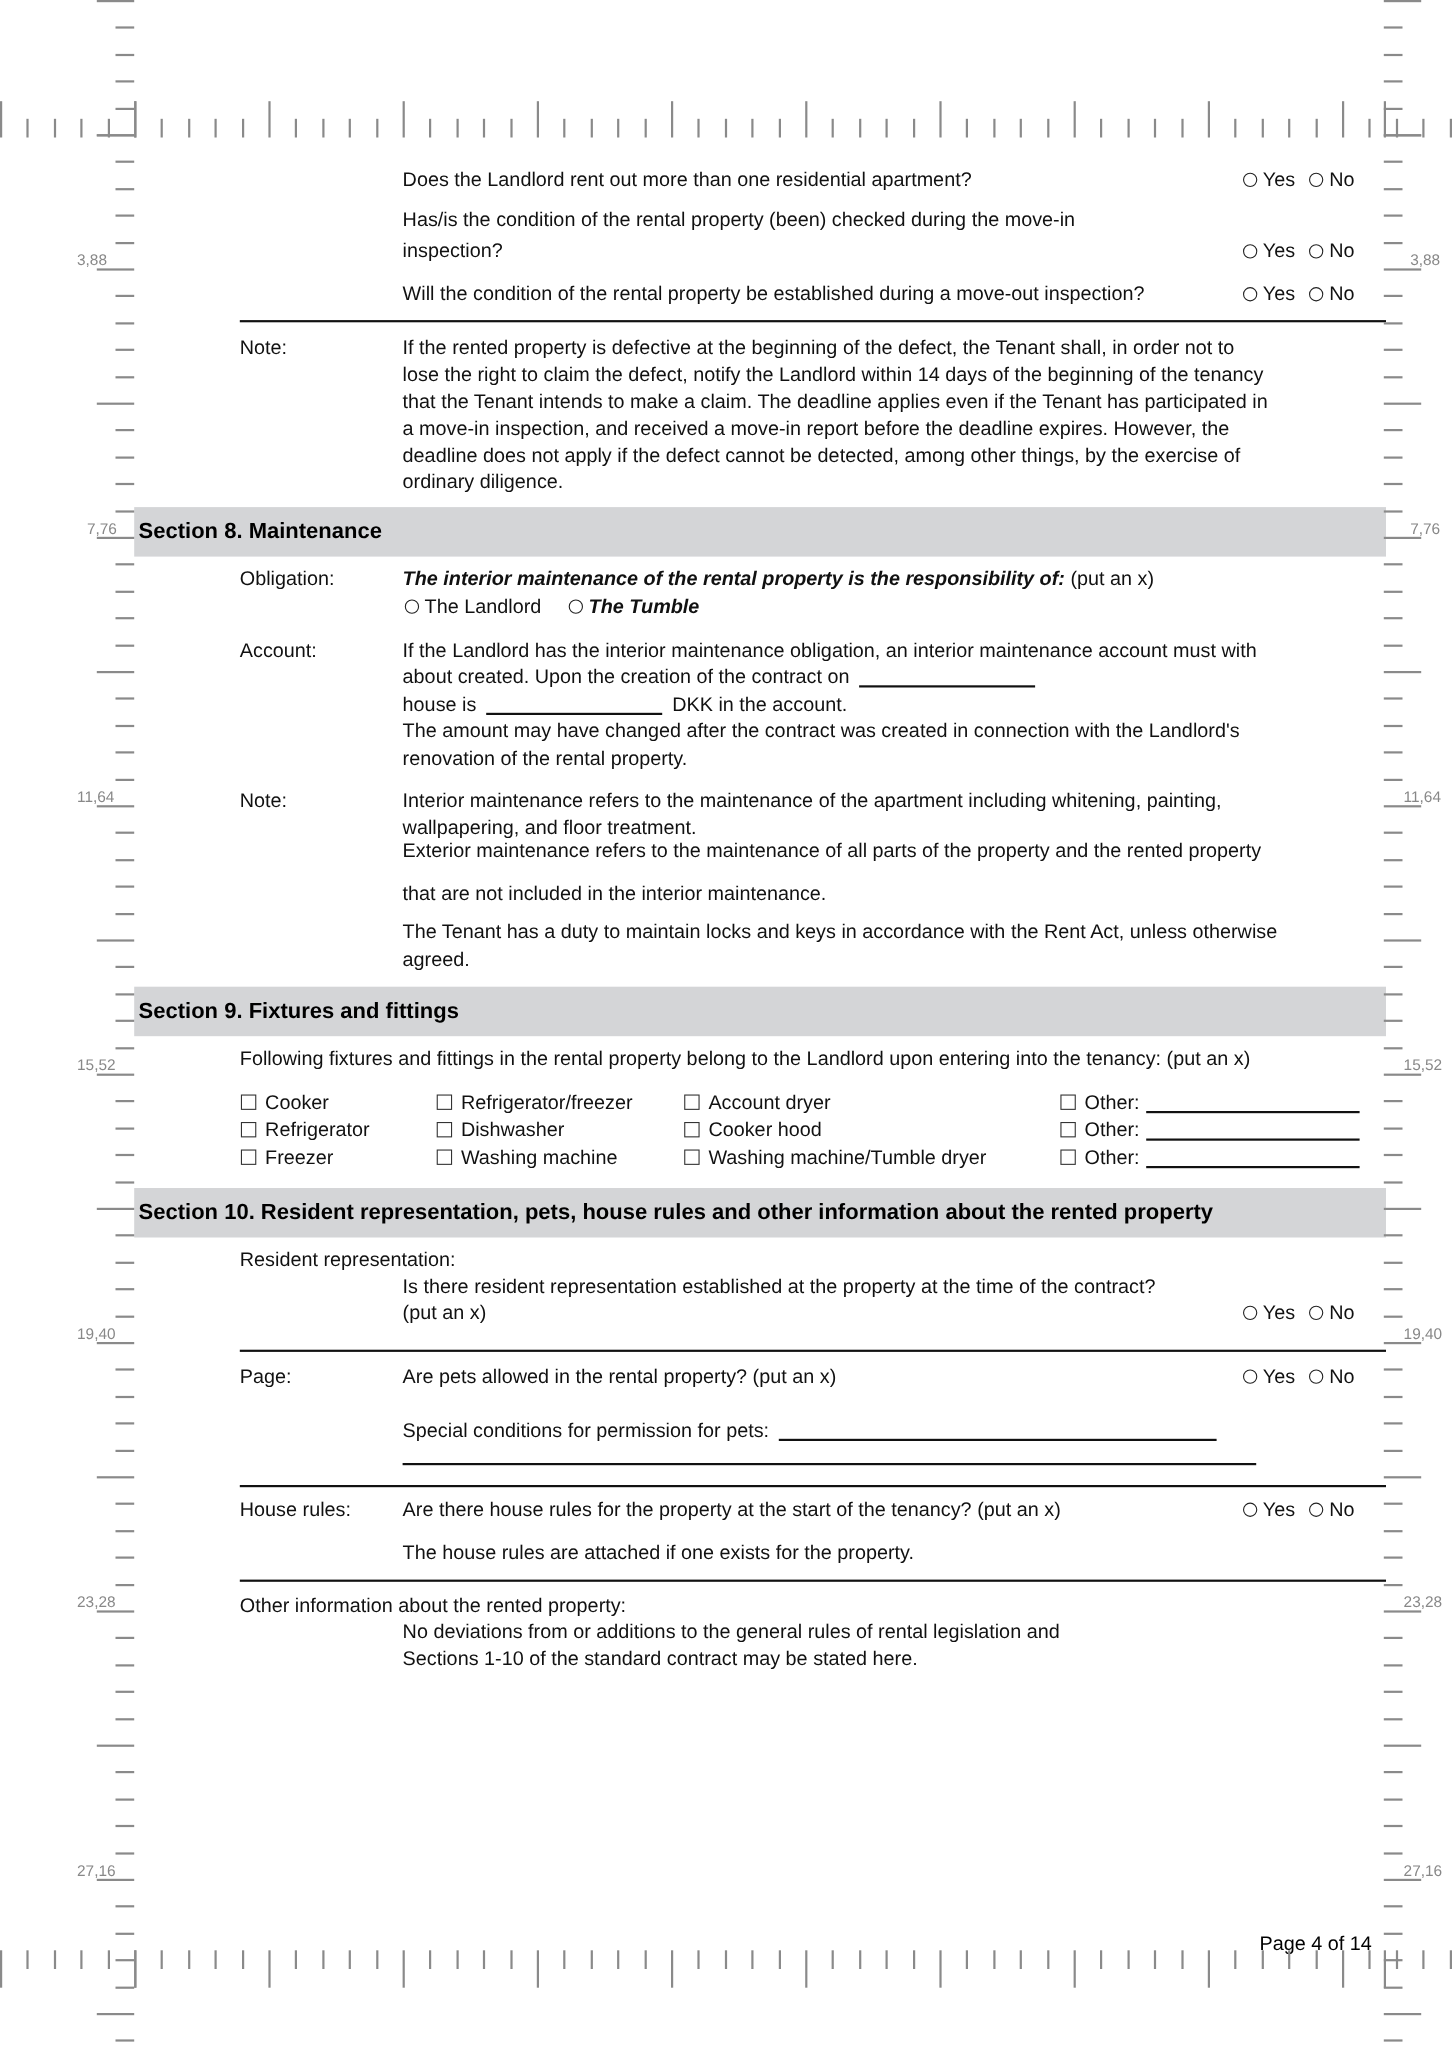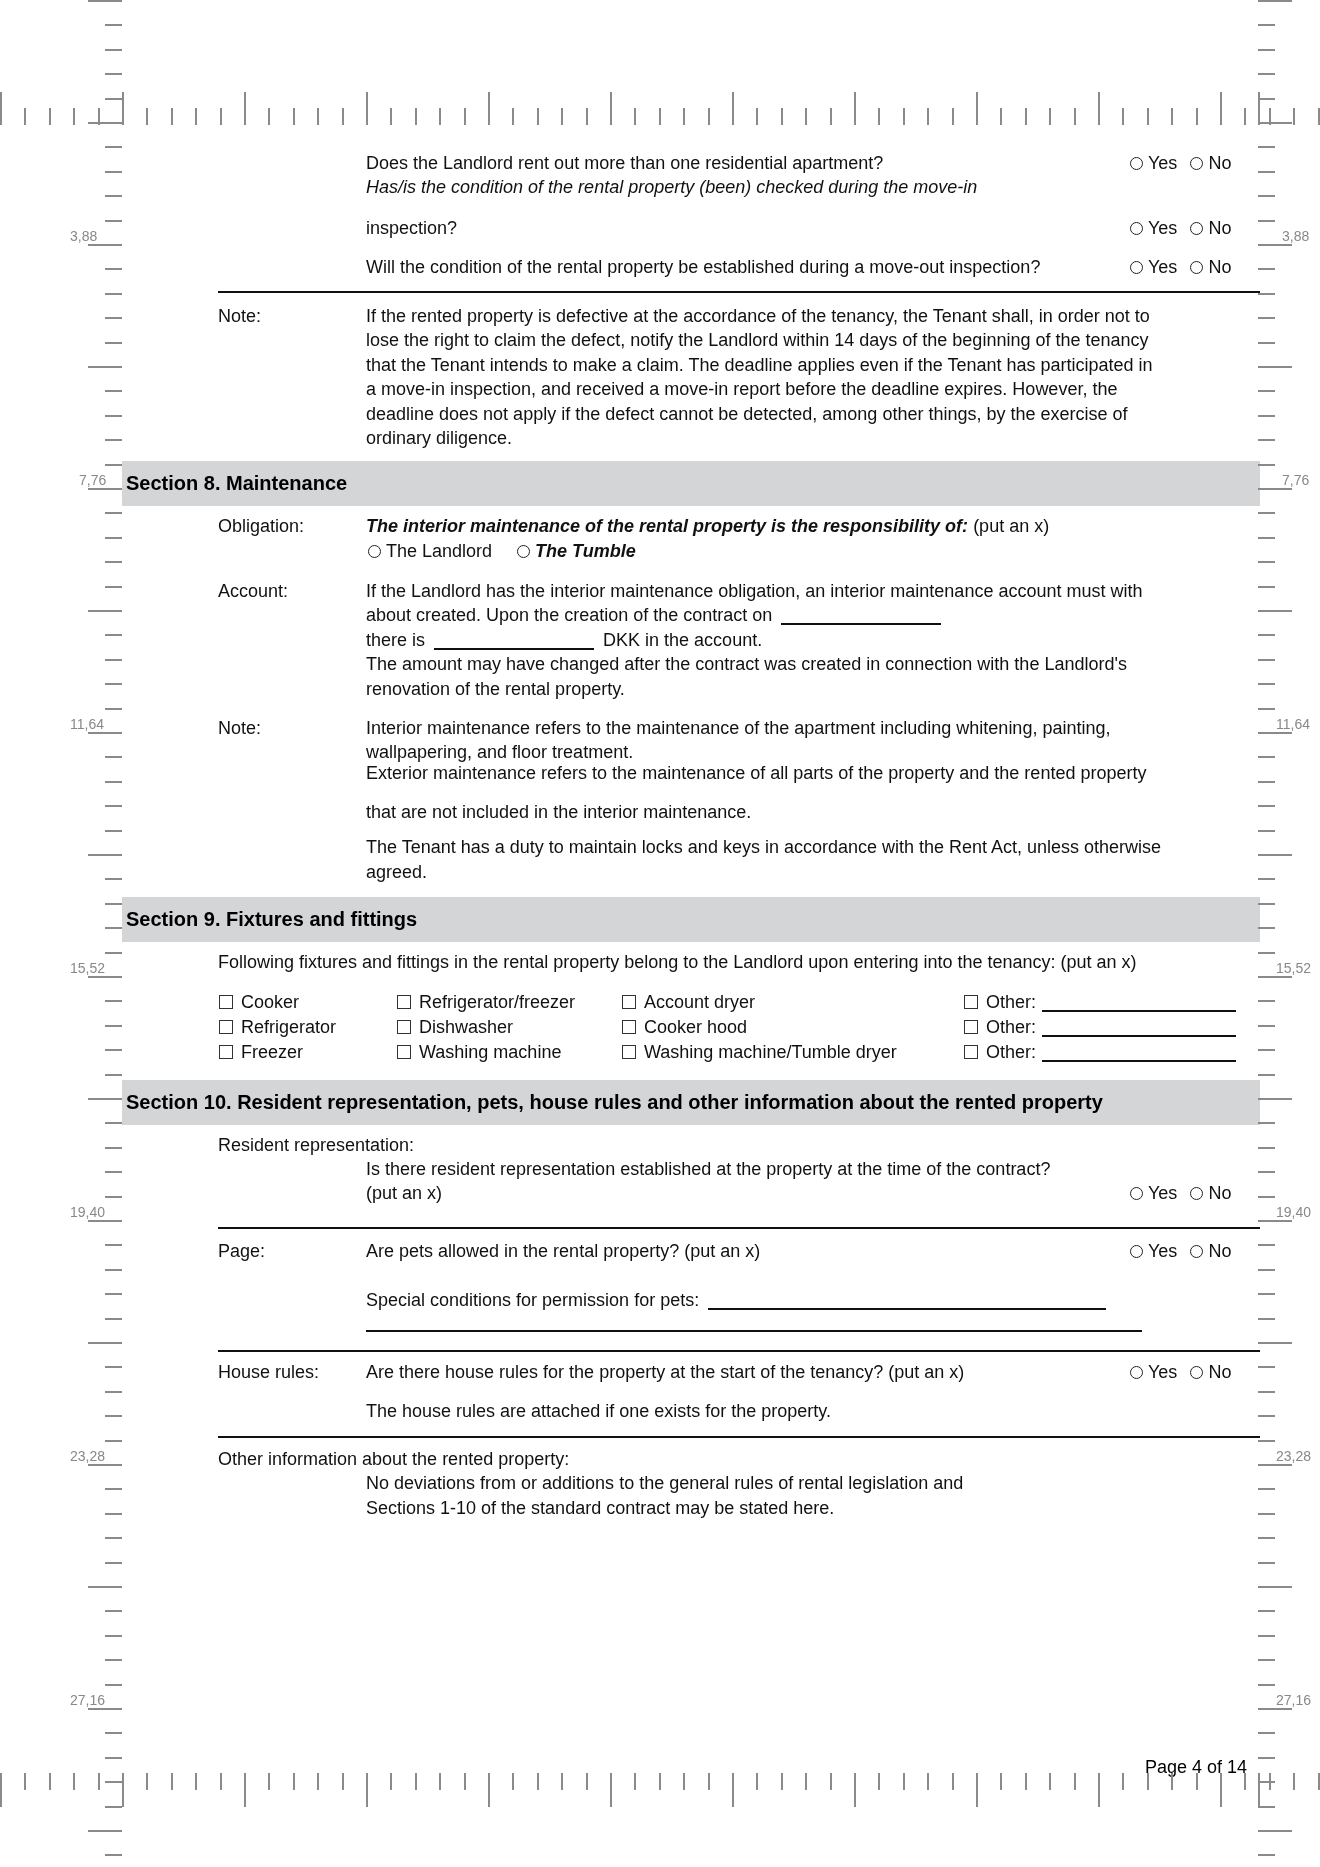--- a/index.html
+++ b/index.html
@@ -44,37 +44,37 @@
 <div class="rlabel" style="left:1276px;top:1448px;">23,28</div>
 <div class="rlabel" style="left:1276px;top:1692px;">27,16</div>
 
 <div>
   <div class="abs" style="left:366px;top:151px;">Does the Landlord rent out more than one residential apartment?</div>
   <div class="yn" style="top:151px;">
     <span class="radio"></span><span class="lbl">Yes</span>
     <span class="radio"></span><span>No</span>
   </div>
 
-  <div class="abs" style="left:366px;top:175px;font-style:italic;">Has/is the condition of the rental property (been) checked during the move-in</div>
+  <div class="abs" style="left:366px;top:187px;">Has/is the condition of the rental property (been) checked during the move-in</div>
   <div class="abs" style="left:366px;top:216px;">inspection?</div>
   <div class="yn" style="top:216px;">
     <span class="radio"></span><span class="lbl">Yes</span>
     <span class="radio"></span><span>No</span>
   </div>
 
   <div class="abs" style="left:366px;top:255px;">Will the condition of the rental property be established during a move-out inspection?</div>
   <div class="yn" style="top:255px;">
     <span class="radio"></span><span class="lbl">Yes</span>
     <span class="radio"></span><span>No</span>
   </div>
 
   <div class="rule" style="top:291px;"></div>
 
   <div class="abs" style="left:218px;top:304px;">Note:</div>
-  <div class="abs" style="left:366px;top:304px;">If the rented property is defective at the accordance of the tenancy, the Tenant shall, in order not to</div>
+  <div class="abs" style="left:366px;top:304px;">If the rented property is defective at the beginning of the defect, the Tenant shall, in order not to</div>
   <div class="abs" style="left:366px;top:328px;">lose the right to claim the defect, notify the Landlord within 14 days of the beginning of the tenancy</div>
   <div class="abs" style="left:366px;top:353px;">that the Tenant intends to make a claim. The deadline applies even if the Tenant has participated in</div>
   <div class="abs" style="left:366px;top:377px;">a move-in inspection, and received a move-in report before the deadline expires. However, the</div>
   <div class="abs" style="left:366px;top:402px;">deadline does not apply if the defect cannot be detected, among other things, by the exercise of</div>
   <div class="abs" style="left:366px;top:426px;">ordinary diligence.</div>
 </div>
 
 <div class="hdr" style="top:461px;">
   <div class="hdr-text">Section 8. Maintenance</div>
 </div>
@@ -90,21 +90,21 @@
     <span class="radio"></span><span class="bi">The Tumble</span>
   </div>
 
   <div class="abs" style="left:218px;top:579px;">Account:</div>
   <div class="abs" style="left:366px;top:579px;">If the Landlord has the interior maintenance obligation, an interior maintenance account must with</div>
   <div class="abs" style="left:366px;top:603px;">
     <span>about created. Upon the creation of the contract on</span>
     <span class="blank" style="width:160px;margin-left:4px;"></span>
   </div>
   <div class="abs" style="left:366px;top:628px;">
-    <span>there is</span>
+    <span>house is</span>
     <span class="blank" style="width:160px;margin:0 4px;"></span>
     <span>DKK in the account.</span>
   </div>
   <div class="abs" style="left:366px;top:652px;">The amount may have changed after the contract was created in connection with the Landlord's</div>
   <div class="abs" style="left:366px;top:677px;">renovation of the rental property.</div>
 
   <div class="abs" style="left:218px;top:716px;">Note:</div>
   <div class="abs" style="left:366px;top:716px;">Interior maintenance refers to the maintenance of the apartment including whitening, painting,</div>
   <div class="abs" style="left:366px;top:740px;">wallpapering, and floor treatment.</div>
   <div class="abs" style="left:366px;top:761px;">Exterior maintenance refers to the maintenance of all parts of the property and the rented property</div>

